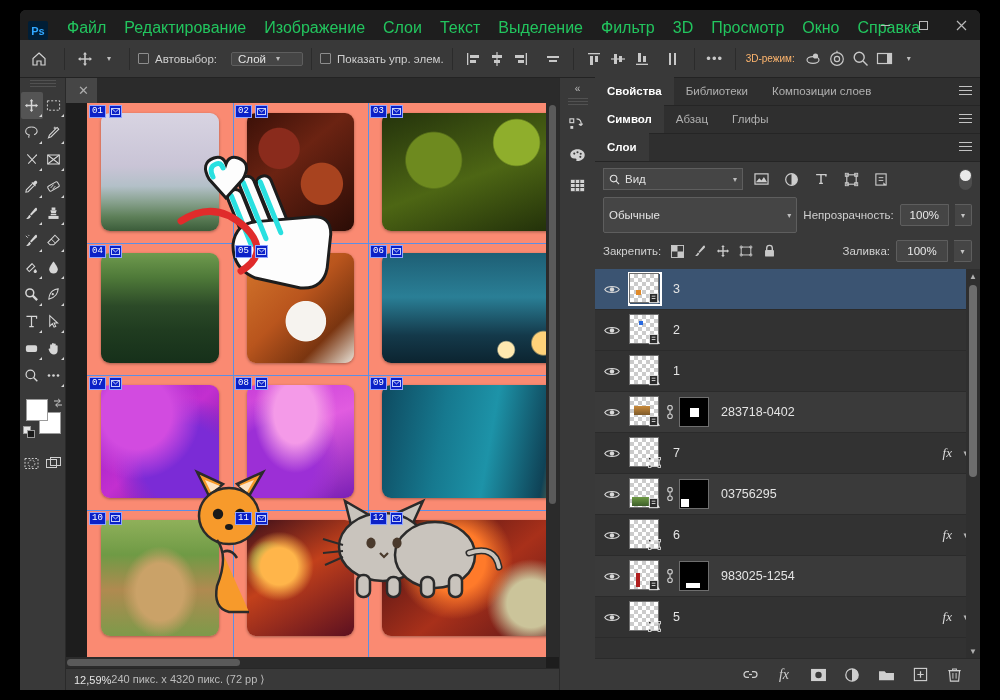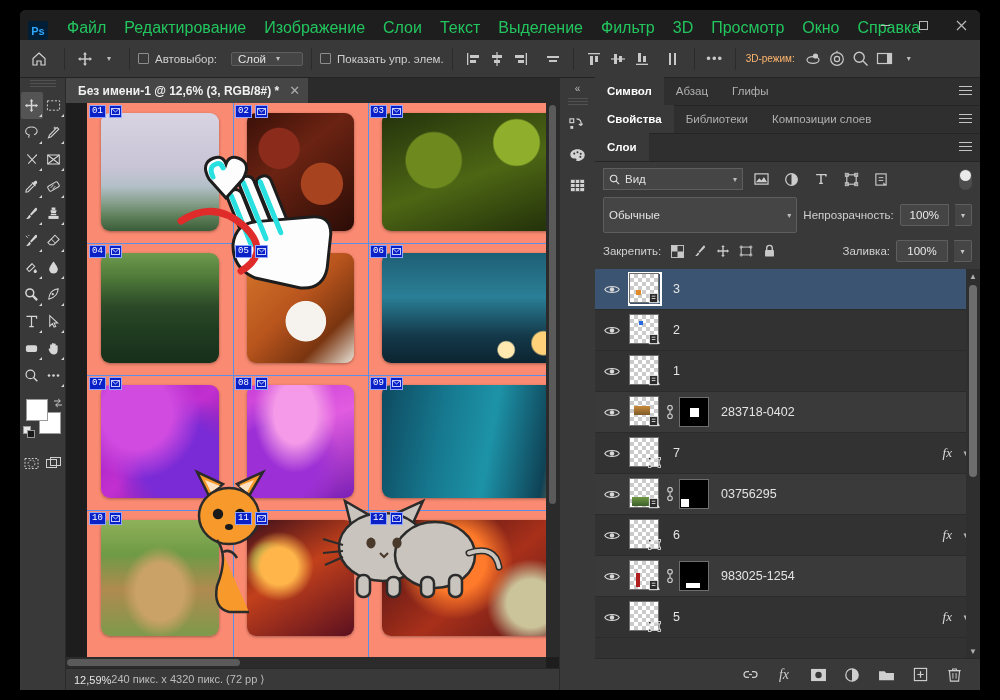--- a/index.html
+++ b/index.html
@@ -636,21 +636,20 @@
               <rect x="1.5" y="4.5" width="10" height="8" fill="none" stroke="currentColor"></rect>
               <rect x="5.5" y="2.5" width="10" height="8" fill="none" stroke="currentColor"></rect>
             </svg>
         </div>
       </div>
     </div>
 
     <div class="docarea">
       <div class="tabstrip">
         <div class="doctab">
-          <span class="title">Без имени-1 @ 12,6% (3, RGB/8#) *</span>
           <span class="x">✕</span>
         </div>
       </div>
 
       <div class="canvaswrap">
         <div class="canvasgrid" id="canvas-grid">
             <div class="cell" style="left: 0px; top: 0px; width: 146px; height: 140px;">
               <div class="photo" style="inset: 10px 14px 12px; background: linear-gradient(rgb(216, 212, 226) 0%, rgb(201, 196, 214) 45%, rgb(179, 192, 200) 62%, rgb(134, 160, 140) 76%, rgb(93, 127, 88) 88%, rgb(59, 92, 58) 100%);"></div>
             </div>
             <div class="slicetag" style="left: 2px; top: 2px;">
@@ -885,34 +884,34 @@
         <svg width="19" height="19" viewBox="0 0 20 20">
             <rect x="3" y="4" width="14" height="12" fill="currentColor"></rect>
             <path d="M7.6 4 V16 M12.4 4 V16 M3 8 H17 M3 12 H17" stroke="#393939" stroke-width="1.1"></path>
           </svg>
       </div>
     </div>
 
     <div class="panels">
 
       <div class="paneltabs">
+        <div class="ptab active">Свойства</div>
+        <div class="ptab">Библиотеки</div>
+        <div class="ptab">Композиции слоев</div>
+        <div class="pmenu">
+          <svg width="13" height="11" viewBox="0 0 13 11">
+              <path d="M0 1.5 H13 M0 5.5 H13 M0 9.5 H13" stroke="currentColor" stroke-width="1.1"></path>
+            </svg>
+        </div>
+      </div>
+
+      <div class="paneltabs">
         <div class="ptab active">Символ</div>
         <div class="ptab">Абзац</div>
         <div class="ptab">Глифы</div>
-        <div class="pmenu">
-          <svg width="13" height="11" viewBox="0 0 13 11">
-              <path d="M0 1.5 H13 M0 5.5 H13 M0 9.5 H13" stroke="currentColor" stroke-width="1.1"></path>
-            </svg>
-        </div>
-      </div>
-
-      <div class="paneltabs">
-        <div class="ptab active">Свойства</div>
-        <div class="ptab">Библиотеки</div>
-        <div class="ptab">Композиции слоев</div>
         <div class="pmenu">
           <svg width="13" height="11" viewBox="0 0 13 11">
               <path d="M0 1.5 H13 M0 5.5 H13 M0 9.5 H13" stroke="currentColor" stroke-width="1.1"></path>
             </svg>
         </div>
       </div>
 
       <div class="paneltabs">
         <div class="ptab active">Слои</div>
         <div class="pmenu">

